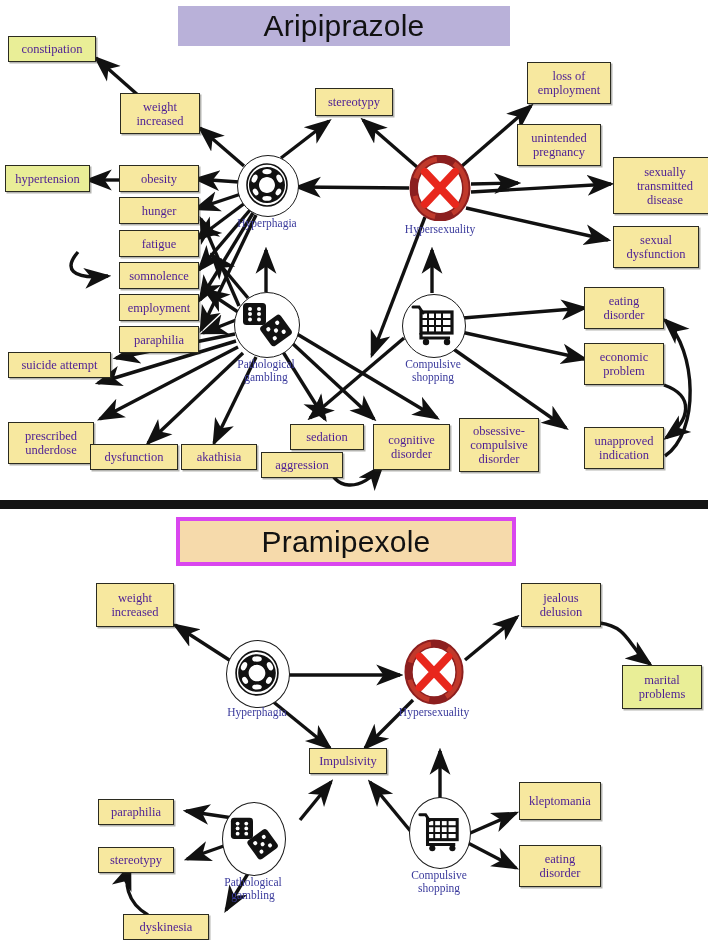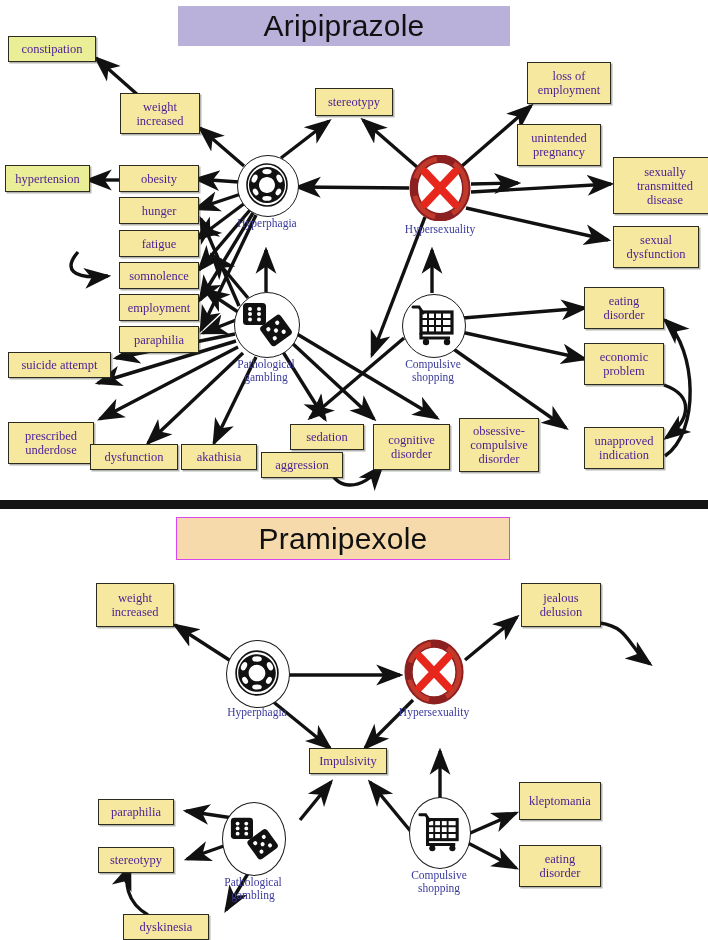--- a/index.html
+++ b/index.html
@@ -7,21 +7,21 @@
   #stage{position:relative;width:708px;height:940px;background:#fff;}
 
   svg.edges{position:absolute;left:0;top:0;width:708px;height:940px;pointer-events:none;}
 
   .title-bar{
     position:absolute;display:flex;align-items:center;justify-content:center;
     font-family:"Liberation Sans",sans-serif;font-size:30px;color:#111;
     letter-spacing:.2px;
   }
   .title-aripi{left:178px;top:6px;width:332px;height:40px;background:#b9b1d9;}
-  .title-prami{left:176px;top:517px;width:332px;height:41px;background:#f6daab;border:1px solid #d946ef;}
+  .title-prami{left:176px;top:517px;width:332px;height:41px;background:#f6daab;border:4px solid #d946ef;}
 
   .divider{position:absolute;left:0;top:500px;width:708px;height:9px;background:#141414;}
 
   .node{
     position:absolute;box-sizing:border-box;
     background:#f7e89f;border:1.6px solid #2b2b20;
     display:flex;align-items:center;justify-content:center;text-align:center;
     font-size:12.5px;color:#4c1d95;line-height:1.12;padding:12px 2px;
     box-shadow:1.5px 1.5px 0 rgba(40,40,30,.35);
   }
@@ -208,20 +208,21 @@
       </g>
       <path d="M11,30 L11,35 L40,35" stroke="#111" stroke-width="3.2" fill="none"></path>
       <circle cx="16" cy="39" r="3.2" fill="#111"></circle>
       <circle cx="37" cy="39" r="3.2" fill="#111"></circle>
     </svg>
     <div class="caption" style="top:64px">Compulsive<br>shopping</div>
   </div>
 
   <div class="node" style="left:96px;top:583px;width:78px;height:44px">weight<br>increased</div>
   <div class="node" style="left:521px;top:583px;width:80px;height:44px">jealous<br>delusion</div>
+  <div class="node green" style="left:622px;top:665px;width:80px;height:44px">marital<br>problems</div>
   <div class="node" style="left:309px;top:748px;width:78px;height:23px">Impulsivity</div>
   <div class="node" style="left:98px;top:799px;width:76px;height:25px">paraphilia</div>
   <div class="node" style="left:98px;top:847px;width:76px;height:25px">stereotypy</div>
   <div class="node" style="left:123px;top:914px;width:86px;height:24px">dyskinesia</div>
   <div class="node" style="left:519px;top:782px;width:82px;height:38px">kleptomania</div>
   <div class="node" style="left:519px;top:845px;width:82px;height:42px">eating<br>disorder</div>
 
   <div class="hub" style="left:226px;top:640px;width:62px;height:66px">
     <div class="ring"></div>
     <svg class="glyph" width="46" height="48" viewBox="0 0 44 44">

